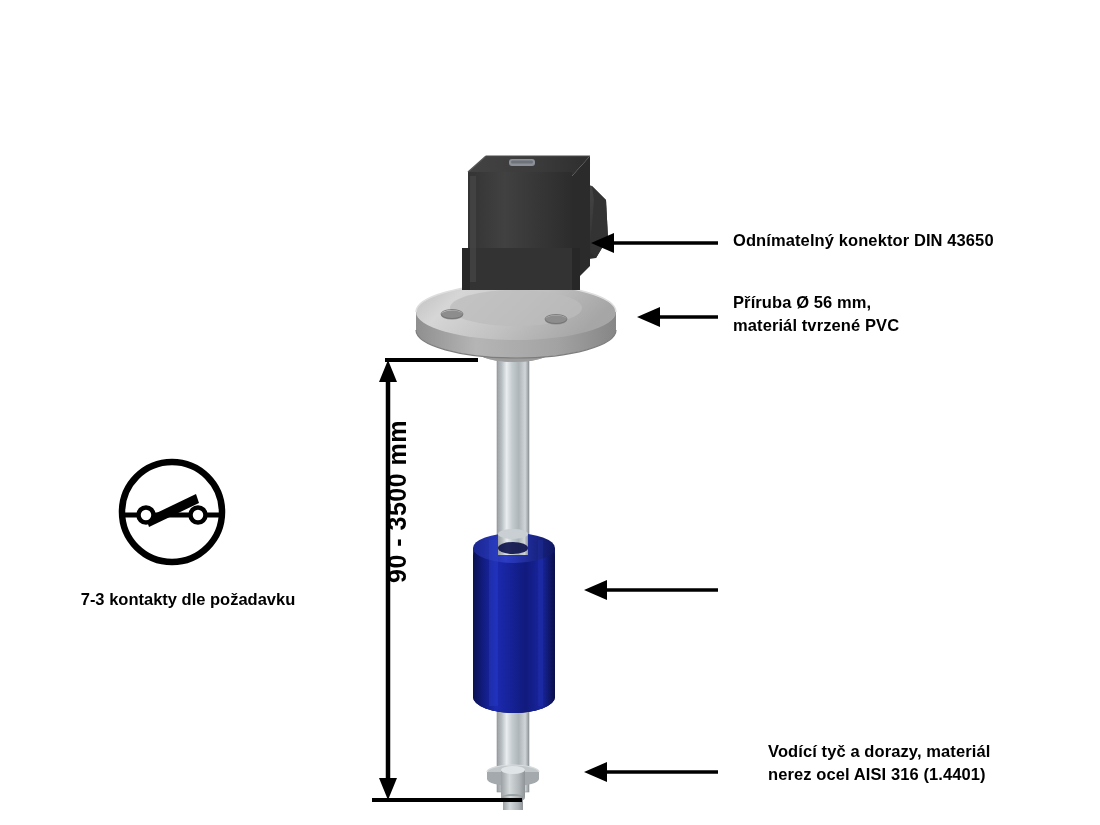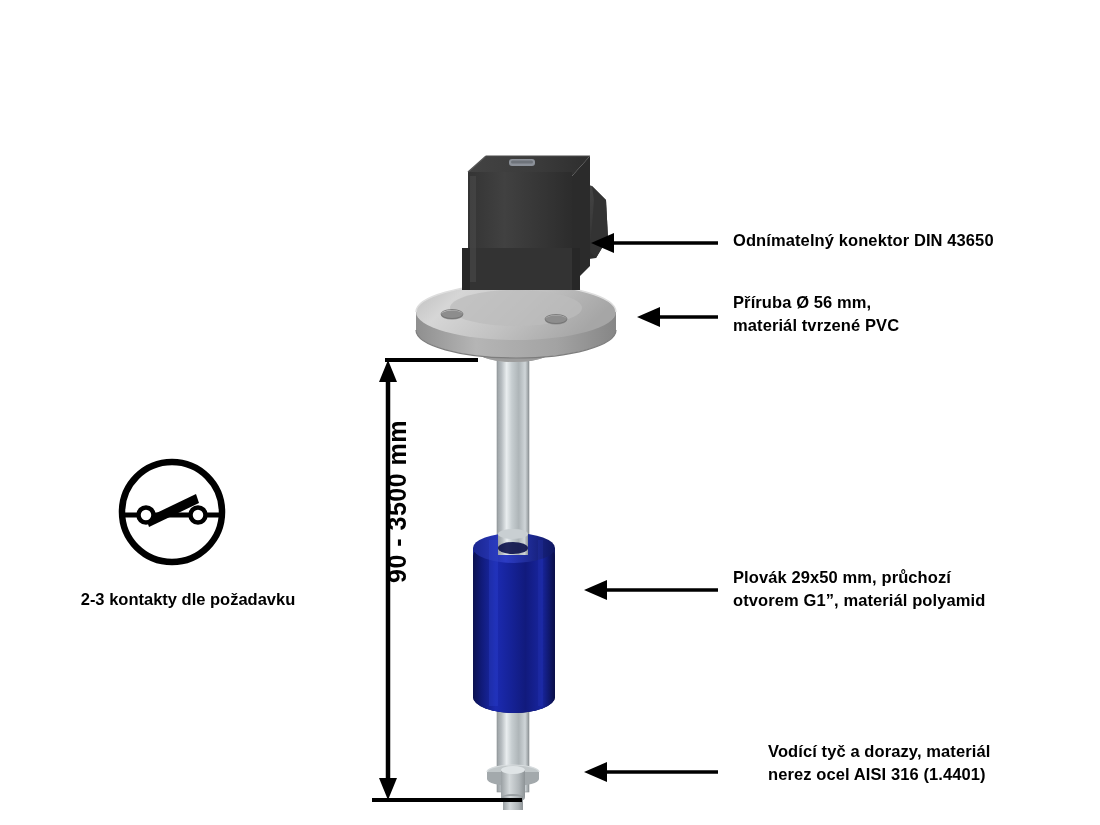--- a/index.html
+++ b/index.html
@@ -278,23 +278,21 @@
 
       <circle cx="198" cy="515" r="7.5" fill="#fff" stroke="#000" stroke-width="4.5"></circle>
     </g>
   </svg>
 
   <div class="callout-label callout-1">Odnímatelný konektor DIN 43650</div>
 
   <div class="callout-label callout-2">Příruba Ø 56 mm,
 materiál tvrzené PVC</div>
 
-  <div class="callout-label callout-3">Plovák 29x50 mm, průchozí
-otvorem G1”, materiál polyamid</div>
 
   <div class="callout-label callout-4">Vodící tyč a dorazy, materiál
 nerez ocel AISI 316 (1.4401)</div>
 
   <div class="dim-text">90 - 3500 mm</div>
 
-  <div class="switch-caption">2-3 kontakty dle požadavku</div>
+  <div class="switch-caption">7-3 kontakty dle požadavku</div>
 
 </div>
 
 </body></html>

